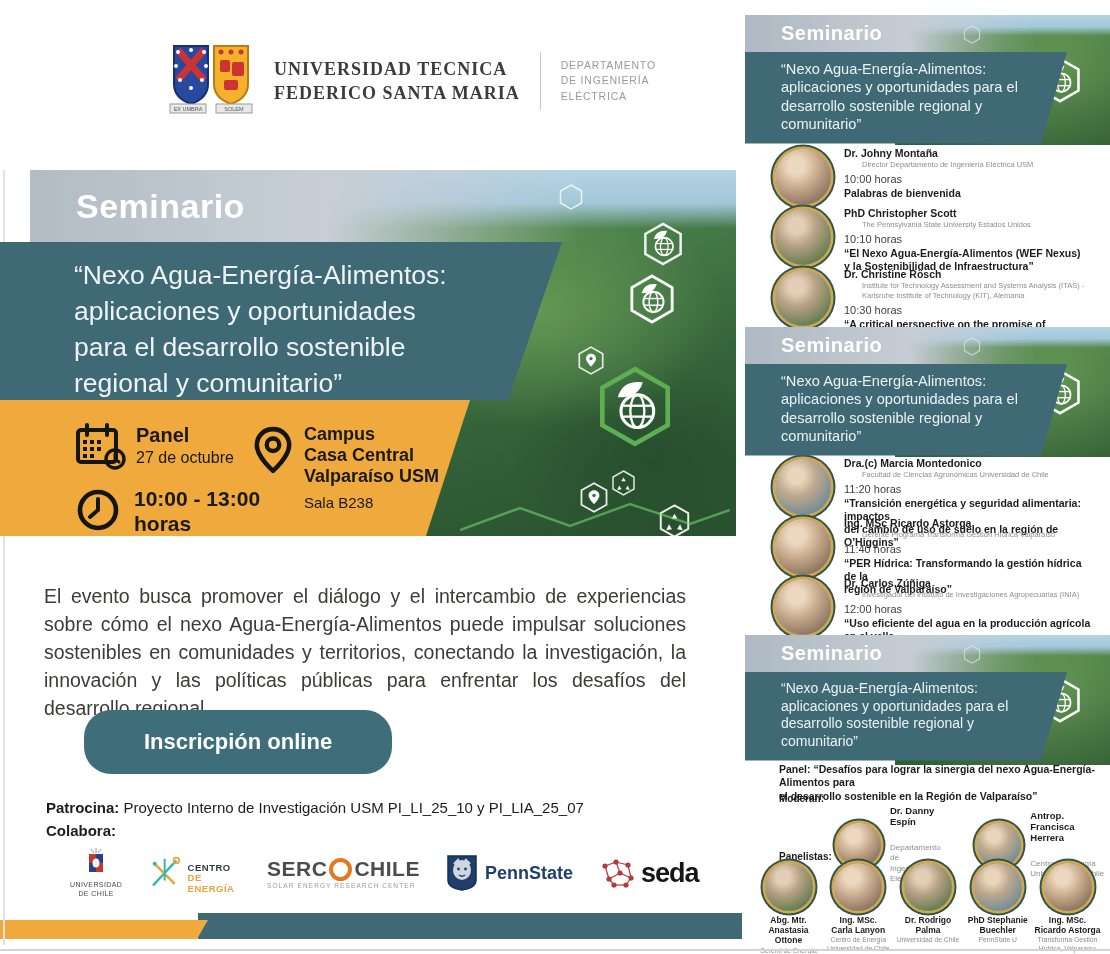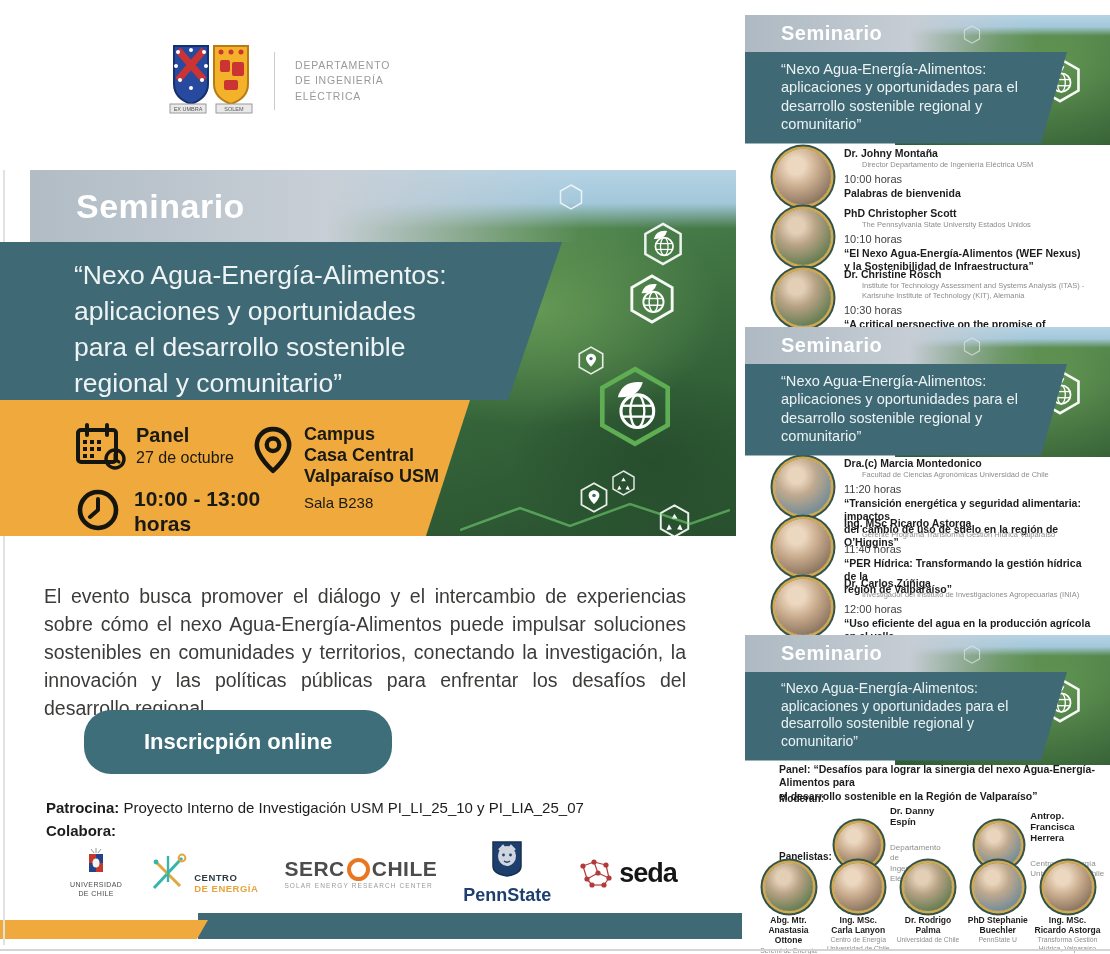--- a/index.html
+++ b/index.html
@@ -53,21 +53,21 @@
   #patro{left:46px;top:797px;font-size:15px;color:#1d1d1d;line-height:1.5;}
   #logos{left:70px;top:840px;width:610px;height:66px;display:flex;align-items:center;gap:26px;}
   .logo{display:flex;flex-direction:column;align-items:center;}
   #lg-uch-txt{font-size:7px;color:#4a4a4a;letter-spacing:.4px;text-align:center;line-height:1.3;margin-top:2px;}
   #lg-cen{line-height:1.1;text-align:left;}
   #lg-cen .c1{font-size:9.5px;font-weight:700;color:#2c3b44;letter-spacing:.5px;}
   #lg-cen .c2{font-size:9.5px;font-weight:700;color:#e8a33d;letter-spacing:.5px;}
   #lg-serc .row{display:flex;align-items:center;font-weight:800;font-size:21px;color:#4c4c4c;letter-spacing:.5px;}
   #serc-ring{width:15px;height:15px;border:4.5px solid #e87722;border-radius:50%;margin:0 2px;box-sizing:content-box;}
   #lg-serc .sub{font-size:6.5px;color:#9a9a9a;letter-spacing:1.1px;margin-top:1px;align-self:flex-start;}
-  #lg-penn{flex-direction:column;gap:7px;align-items:center;}
+  #lg-penn{flex-direction:row;gap:7px;align-items:center;}
   #penn-txt{font-size:18px;font-weight:700;color:#1e3f6e;}
   #lg-seda{flex-direction:row;gap:4px;align-items:center;}
   #seda-txt{font-size:27px;font-weight:700;color:#161616;letter-spacing:-1px;}
   #footer-teal{left:198px;top:913px;width:544px;height:26px;background:#3f6a75;}
   #footer-orange{left:0;top:920px;width:208px;height:19px;background:#f0a93c;
     clip-path:polygon(0 0,100% 0,calc(100% - 11px) 100%,0 100%);}
   #page-bottom-line{left:0;top:949px;width:1110px;height:2px;background:#d4d4d4;}
   #page-left-line{left:3px;top:170px;width:2px;height:775px;background:#e2e2e2;}
 
   
@@ -162,20 +162,22 @@
             <circle cx="73" cy="10" r="2.5"></circle>
             <rect x="52" y="18" width="10" height="12" rx="2"></rect>
             <rect x="64" y="20" width="12" height="14" rx="2"></rect>
             <rect x="56" y="38" width="14" height="10" rx="2"></rect>
           </g>
         <rect x="2" y="62" width="36" height="9" fill="#e9e9e9" stroke="#9a9a9a"></rect>
         <rect x="48" y="62" width="36" height="9" fill="#e9e9e9" stroke="#9a9a9a"></rect>
         <text x="20" y="69" font-size="5.5" text-anchor="middle" fill="#555">EX UMBRA</text>
         <text x="66" y="69" font-size="5.5" text-anchor="middle" fill="#555">SOLEM</text>
       </svg>
+      <div id="univ-name" class="pre">UNIVERSIDAD TECNICA
+FEDERICO SANTA MARIA</div>
       <div id="hdr-divider"></div>
       <div id="dept-name" class="pre">DEPARTAMENTO
 DE INGENIERÍA
 ELÉCTRICA</div>
     </div>
 
     <div class="abs photo" id="photo-main">
       <div class="hex" style="left:528px;top:14px;width:26px;height:26px;color:rgba(255,255,255,.8);">
           <svg viewBox="0 0 100 104">
             <use href="#sym-hex"></use>

